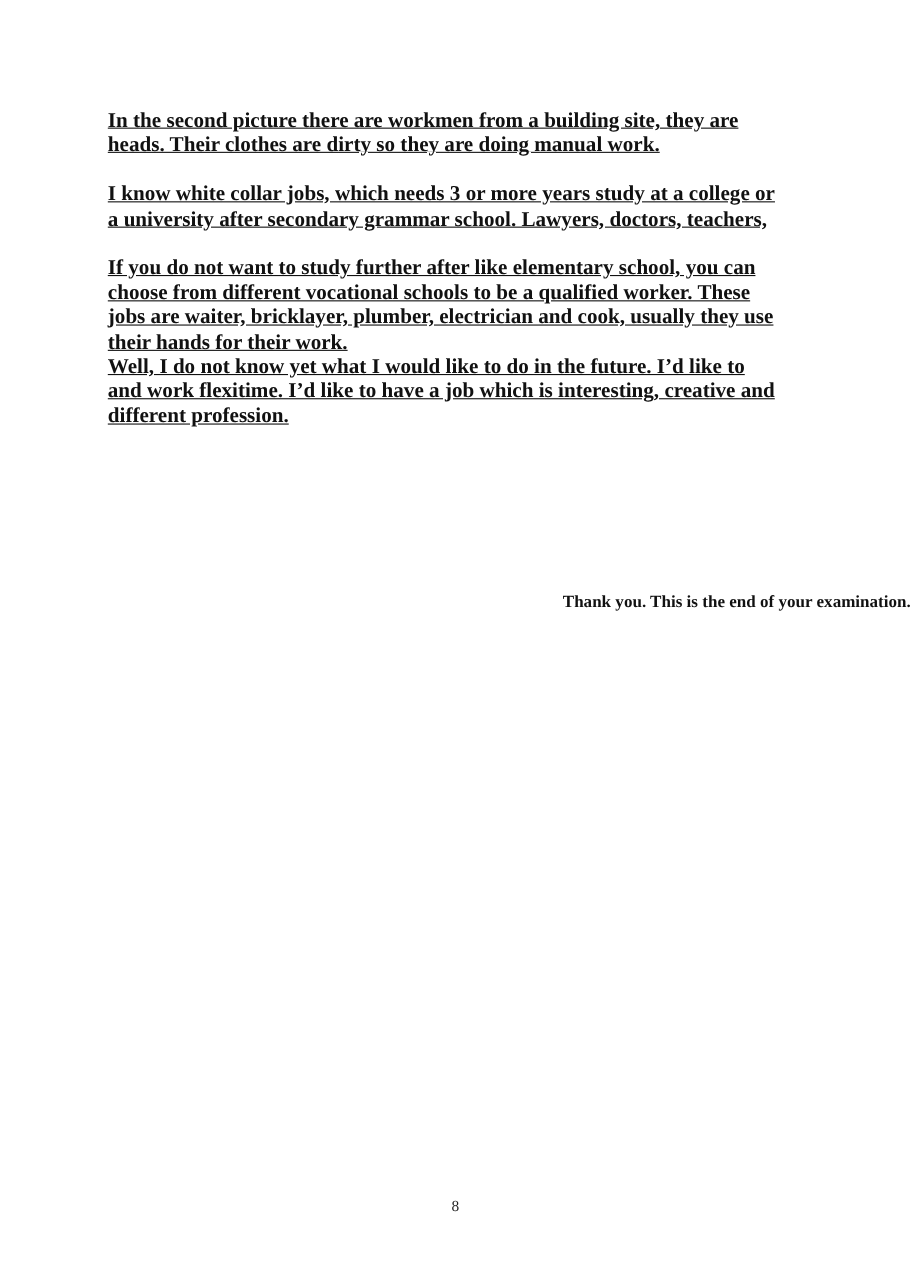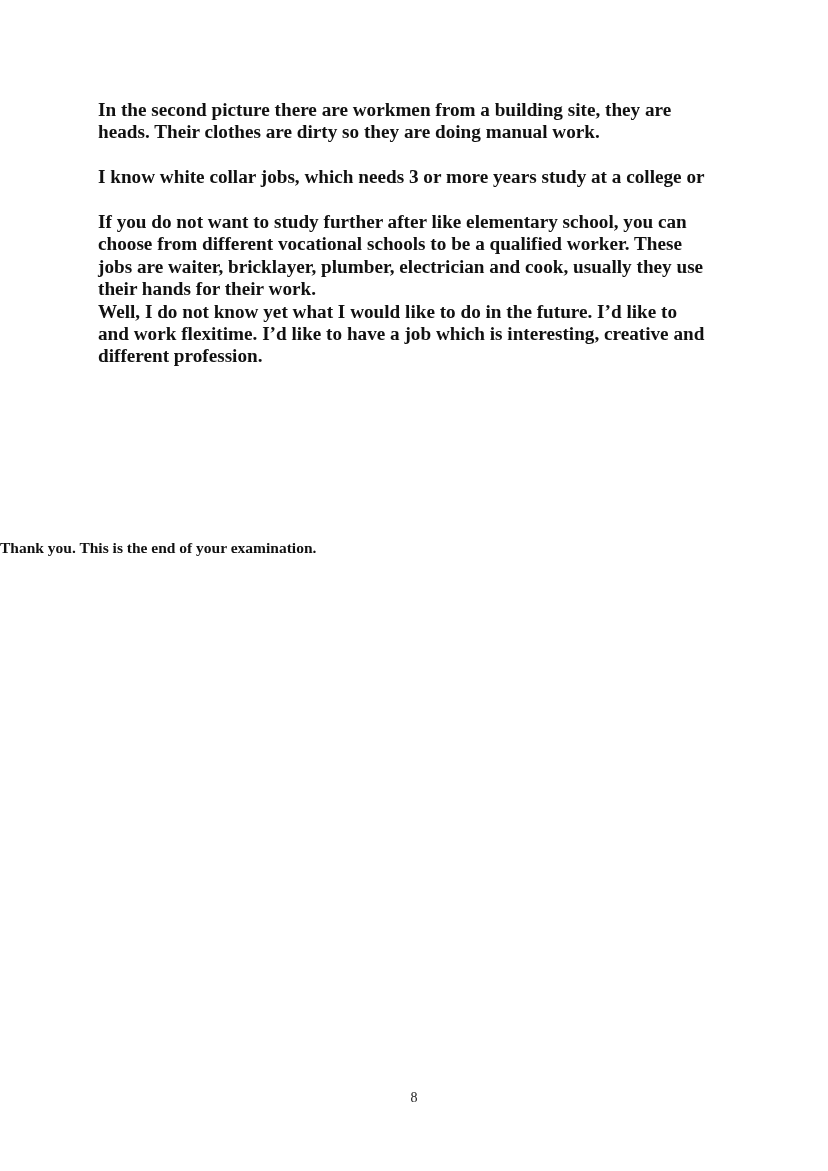--- a/index.html
+++ b/index.html
@@ -4,45 +4,46 @@
   <style>
     html, body { margin: 0; padding: 0; background: #ffffff; }
     body { width: 828px; height: 1171px; position: relative; overflow: hidden; }
     .page {
       position: absolute; left: 0; top: 0; width: 828px; height: 1171px;
       background: #ffffff; color: #111111;
       font-family: "Liberation Serif", "DejaVu Serif", serif;
     }
     .body-text {
       position: absolute; left: 98px; top: 99px; width: 650px;
-      font-weight: bold; font-size: 19.2px; line-height: 22.4px;
+      font-weight: bold; font-size: 19.2px; line-height: 22.4px; text-decoration: underline;
     }
     .para { margin: 0; white-space: nowrap; }
     .gap { height: 22.4px; }
     .closing {
       position: absolute; left: 0; width: 828px; top: 538px;
-      text-align: left; font-weight: bold; font-size: 15.5px; line-height: 20px;
+      text-align: right; font-weight: bold; font-size: 15.5px; line-height: 20px;
     }
     .page-number {
       position: absolute; left: 0; width: 828px; top: 1089px;
       text-align: center; font-size: 14px; line-height: 18px; color: #222;
     }
   </style>
 </head>
 <body>
 
 <div class="page">
   <div class="body-text">
     <div>
       <p class="para">In the second picture there are workmen from a building site, they are</p>
       <p class="para">heads. Their clothes are dirty so they are doing manual work.</p>
     </div>
     <div class="gap"></div>
     <div>
       <p class="para">I know white collar jobs, which needs 3 or more years study at a college or</p>
+      <p class="para">a university after secondary grammar school. Lawyers, doctors, teachers,</p>
     </div>
     <div class="gap"></div>
     <div>
       <p class="para">If you do not want to study further after like elementary school, you can</p>
       <p class="para">choose from different vocational schools to be a qualified worker. These</p>
       <p class="para">jobs are waiter, bricklayer, plumber, electrician and cook, usually they use</p>
       <p class="para">their hands for their work.</p>
     </div>
     <div>
       <p class="para">Well, I do not know yet what I would like to do in the future. I’d like to</p>

